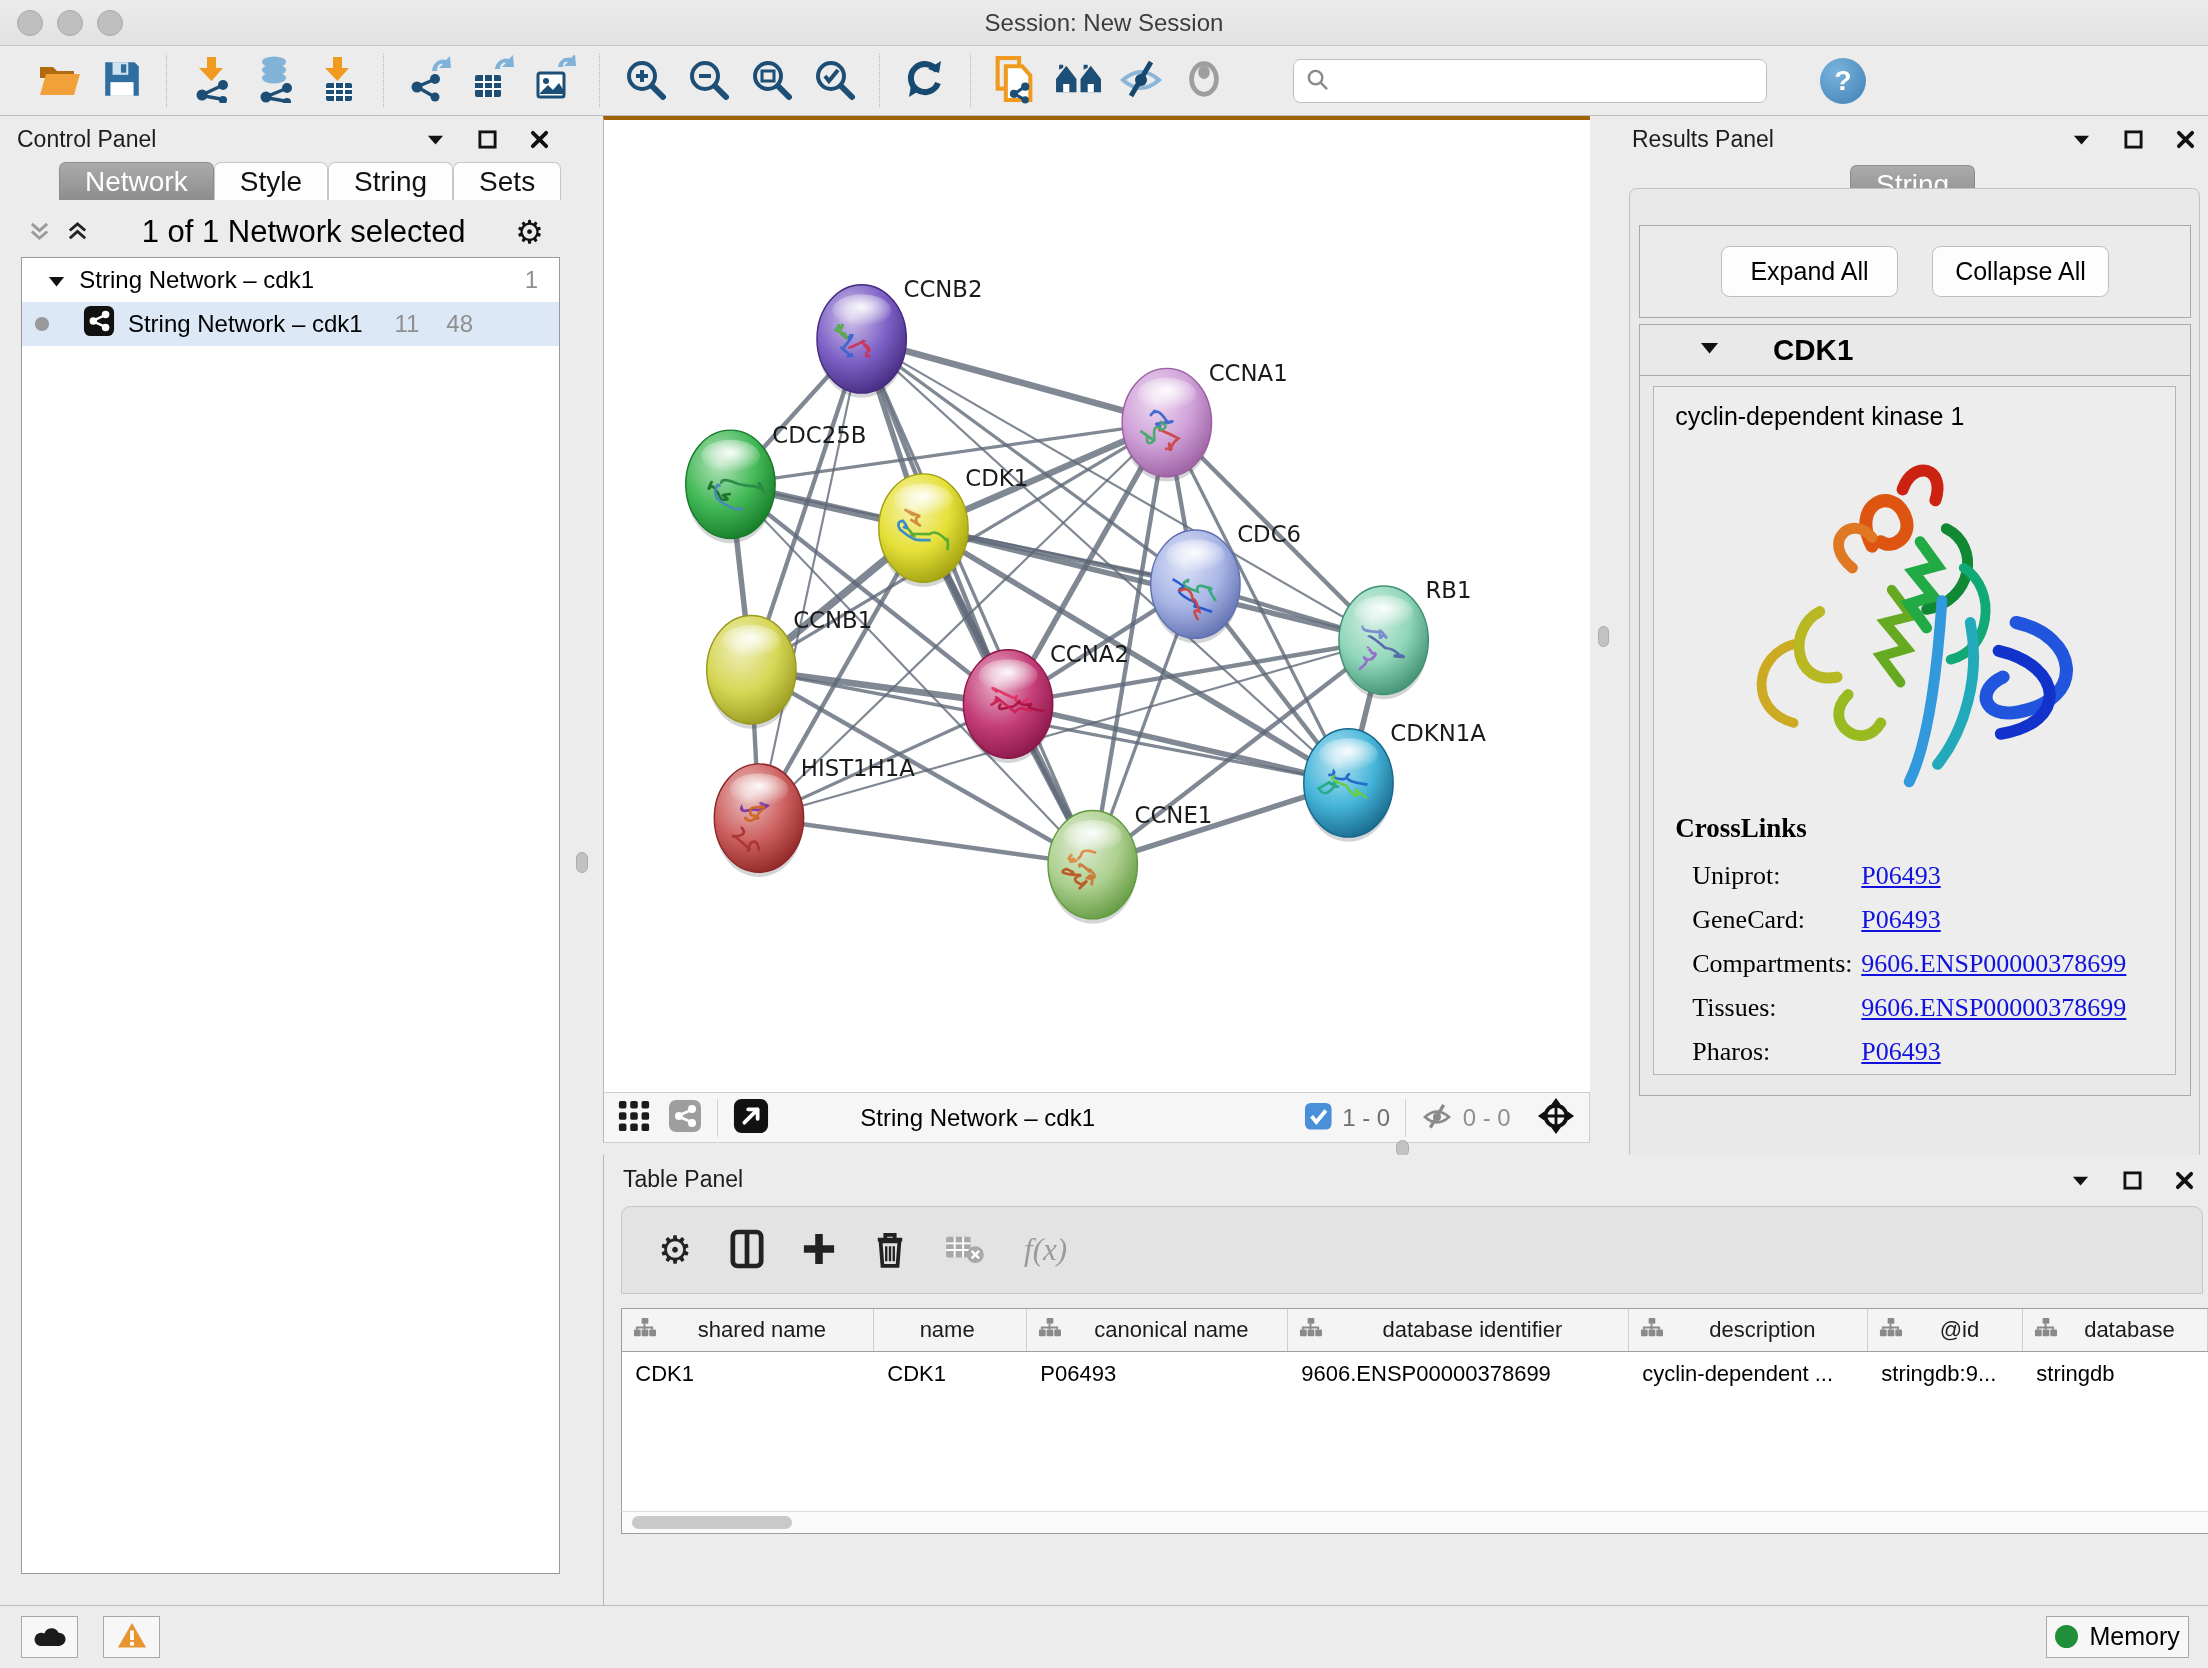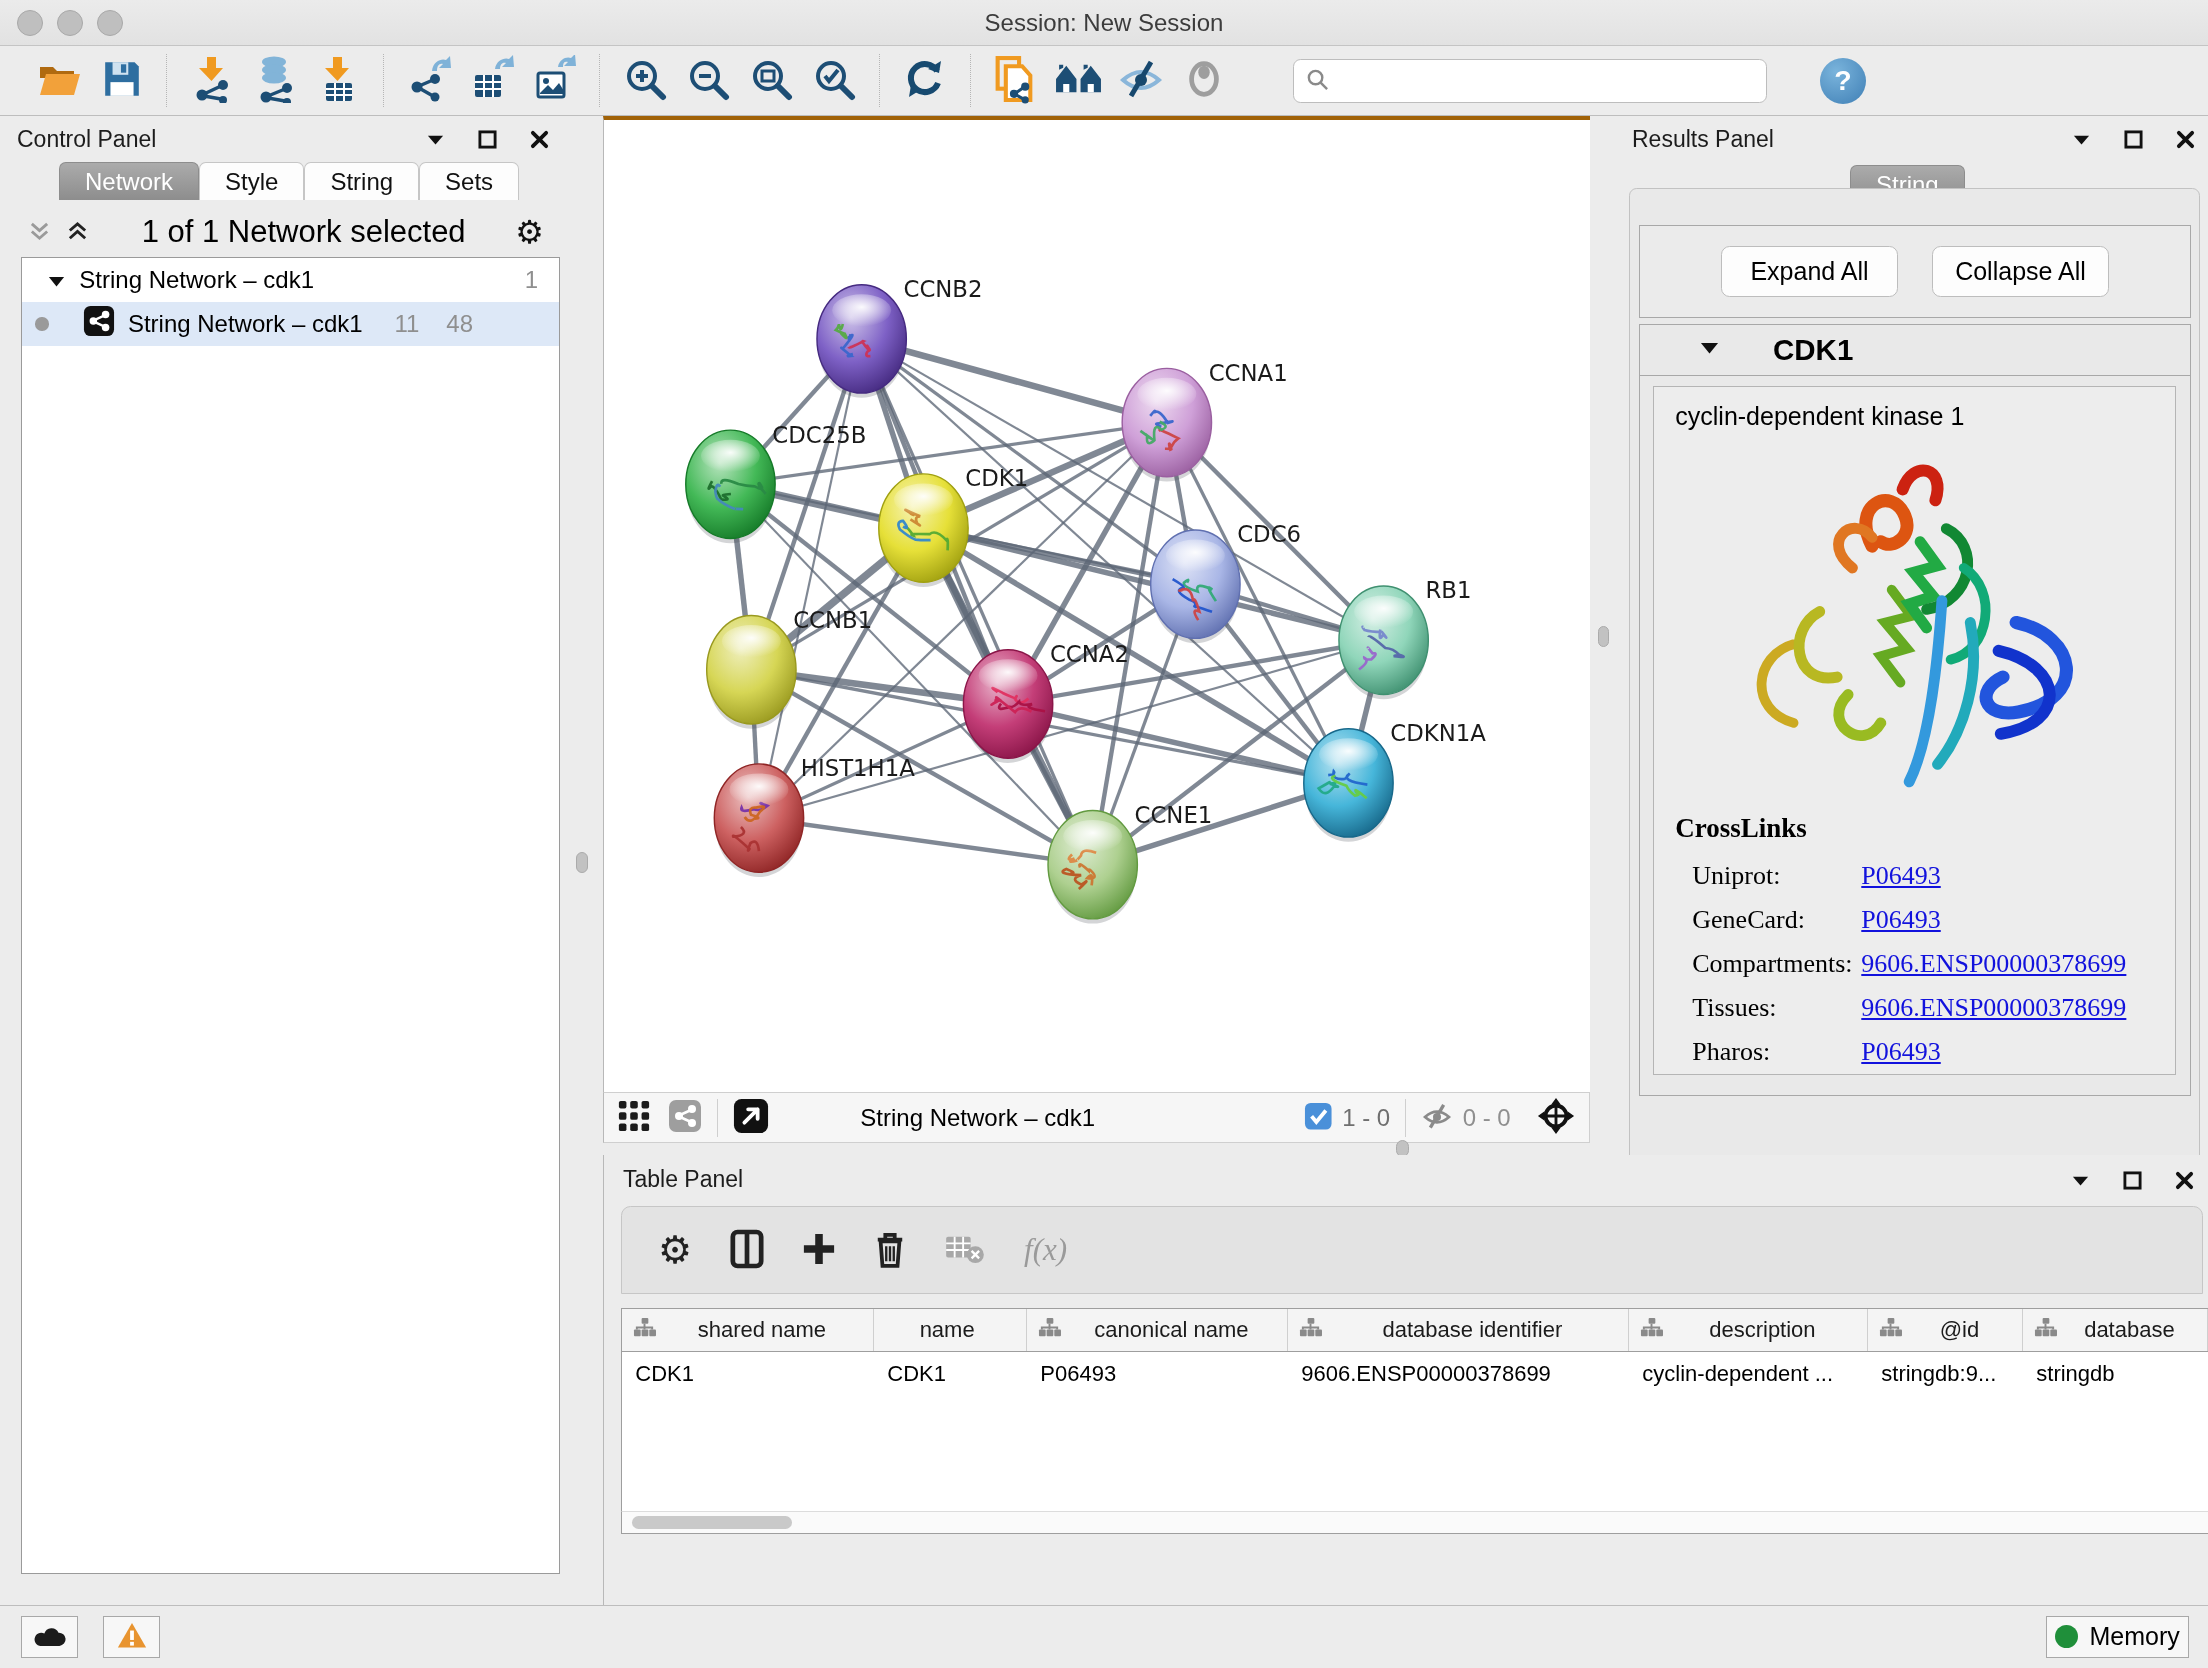--- a/index.html
+++ b/index.html
@@ -17,21 +17,21 @@
   .tbtn { width:63px; height:57px; display:flex; align-items:center; justify-content:center; }
   .tsep { width:1px; height:53px; border-left:1.9px dotted #b5b5b5; margin:0 13.3px; }
   #search-wrap { margin-left:57px; width:474px; height:44px; background:#fff; border:1px solid #bdbdbd; border-radius:7.6px; display:flex; align-items:center; padding-left:11.4px; }
   #search-input { border:none; outline:none; font-size:23px; width:409px; background:transparent; }
   #help-btn { margin-left:53px; width:46px; height:46px; border-radius:50%; background:radial-gradient(circle at 35% 30%, #7ab4dc, #3f7fb5); color:#fff; font-size:28.5px; font-weight:bold; display:flex; align-items:center; justify-content:center; }
 
   
   .panel-title { font-size:23px; color:#1c1c1c; }
   .panel-icons { position:absolute; display:flex; gap:27px; align-items:center; }
   .pi { width:25px; height:25px; display:flex; align-items:center; justify-content:center; color:#111; }
-  .tab { height:38px; padding:0 25px; display:flex; align-items:center; justify-content:center; font-size:24px; background:#fdfdfd; border:1px solid #c6c6c6; border-bottom:none; border-radius:6.7px 6.7px 0 0; color:#111; }
+  .tab { height:38px; padding:0 25px; display:flex; align-items:center; justify-content:center; font-size:28px; background:#fdfdfd; border:1px solid #c6c6c6; border-bottom:none; border-radius:6.7px 6.7px 0 0; color:#111; }
   .tab.active { background:linear-gradient(#ababab,#8d8d8d); color:#fff; border-color:#8d8d8d; }
 
   
   #control-panel { left:0; top:116px; width:563px; height:1489px; background:#ececec; }
   #cp-tabs { position:absolute; left:59px; top:46px; display:flex; }
   #cp-selrow { position:absolute; left:0; top:91px; width:563px; height:49px; display:flex; align-items:center; }
   #cp-tree { position:absolute; left:21px; top:141px; width:539px; height:1317px; background:#fff; border:1.9px solid #9a9a9a; }
   .tree-row { height:44px; display:flex; align-items:center; font-size:24px; }
   .tree-row .cnt { color:#8f8f8f; }
   .tree-row.selected { background:#dde8f7; }

